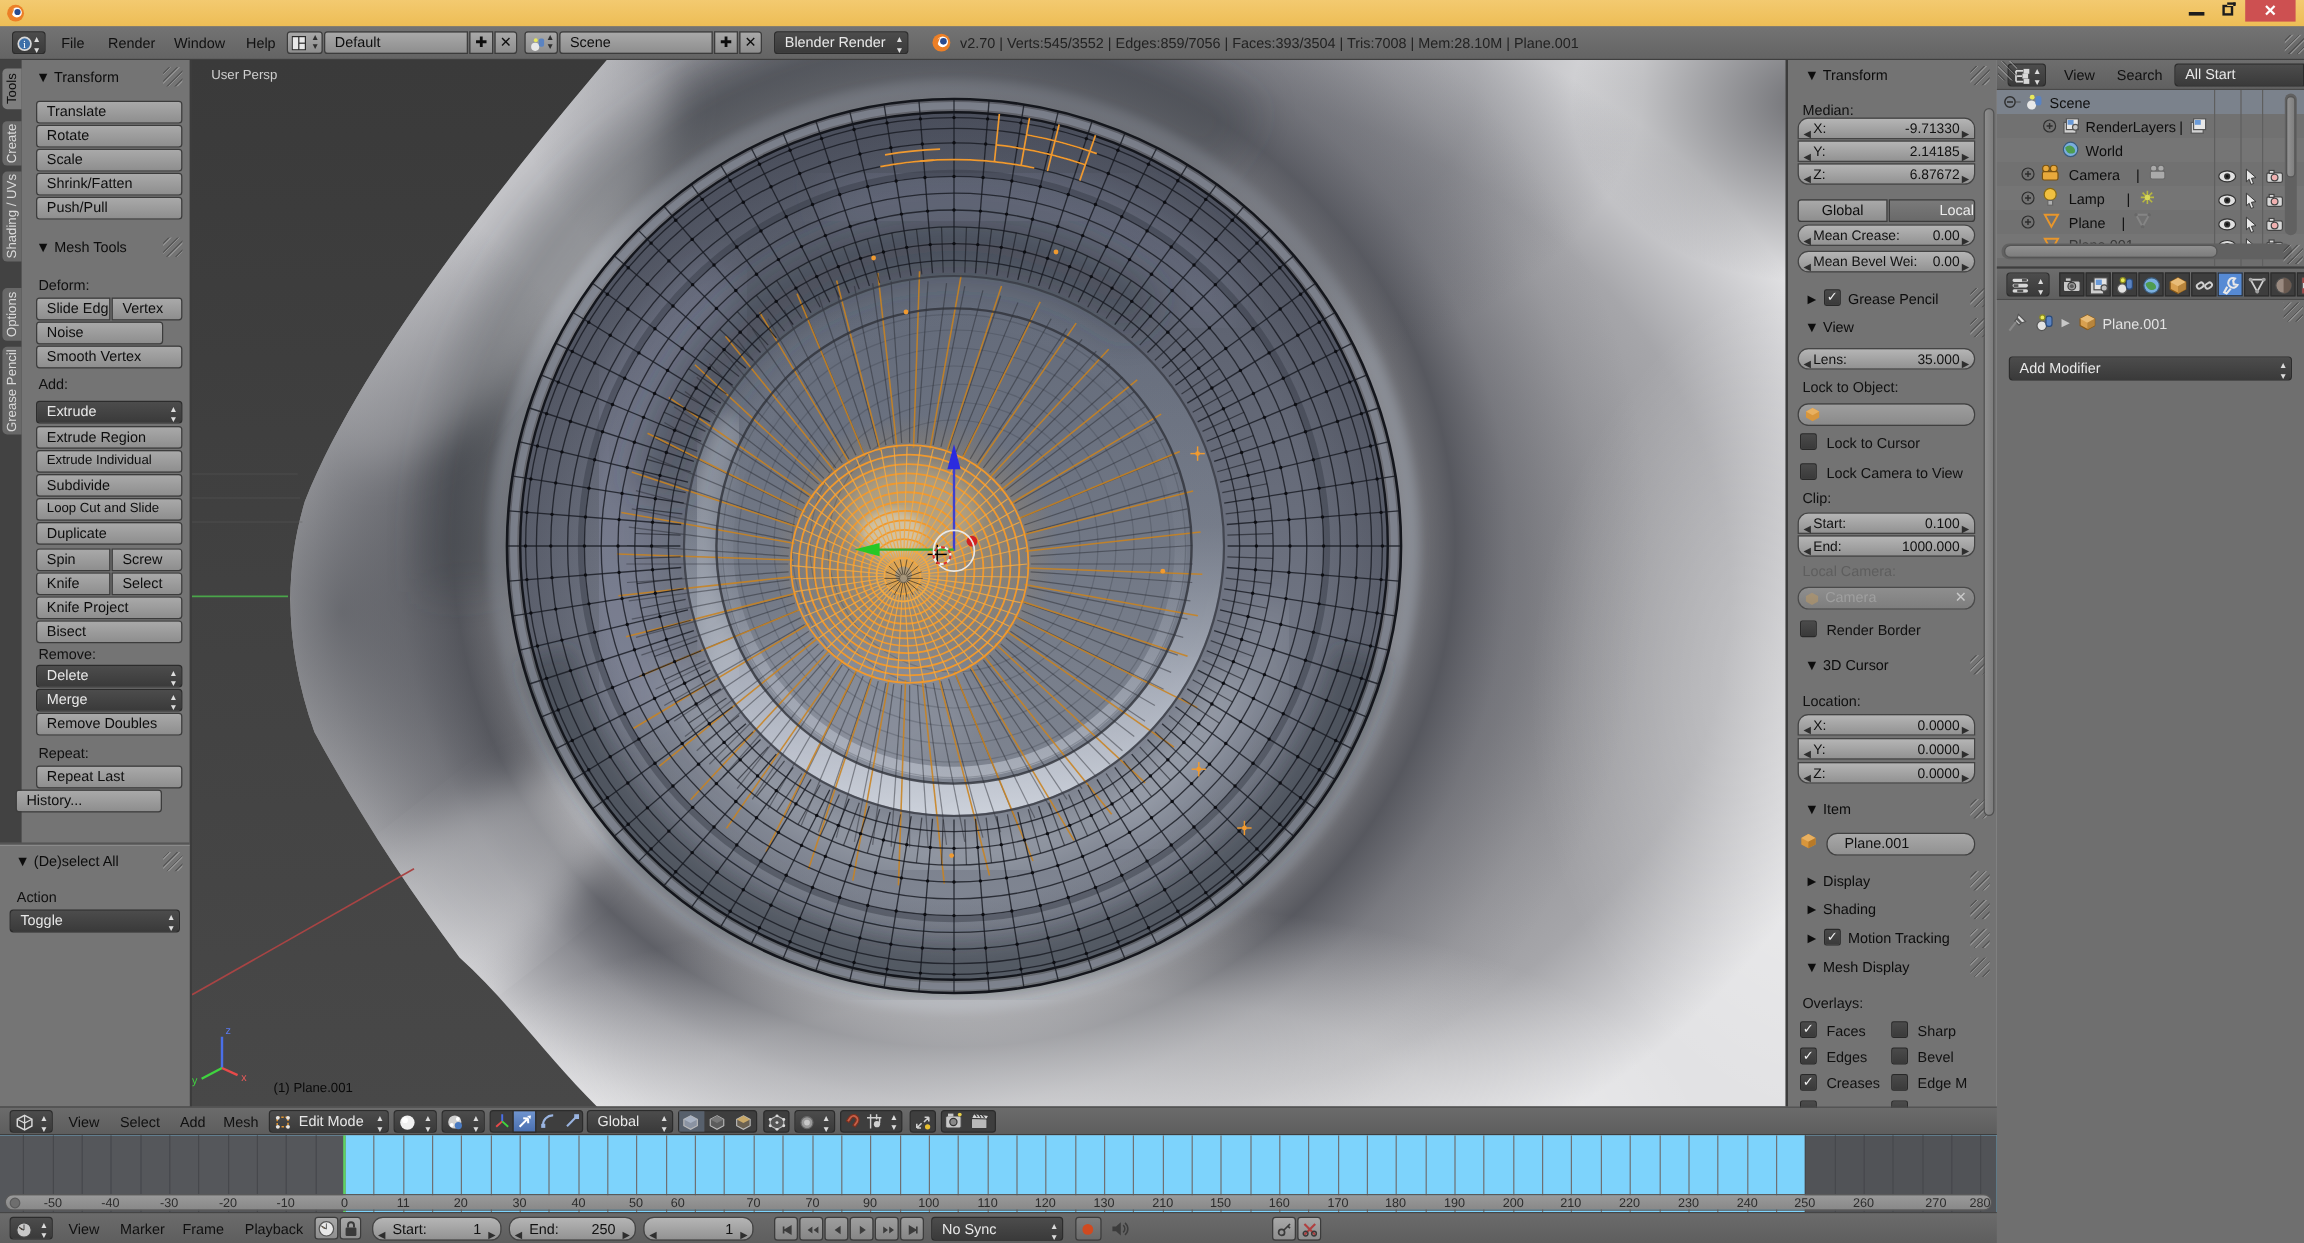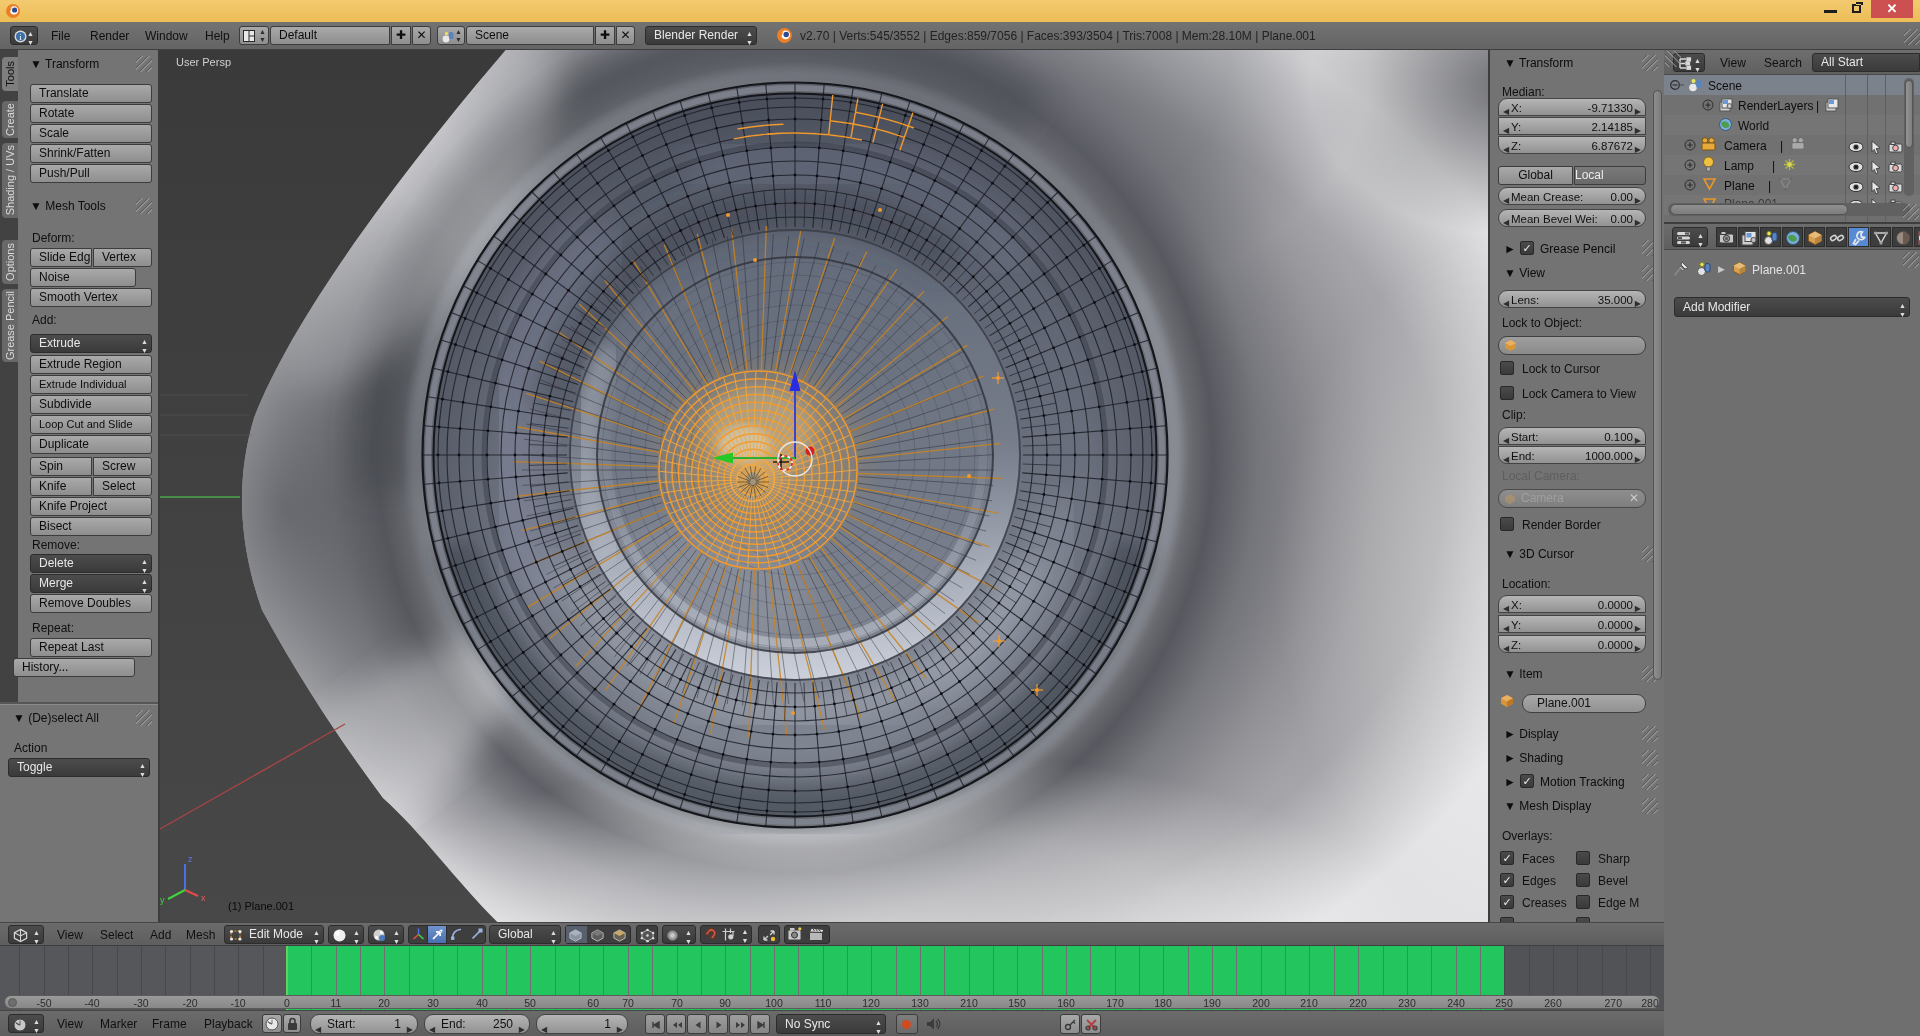--- a/index.html
+++ b/index.html
@@ -1150,21 +1150,21 @@
       <span class="val">2.14185</span>
       <span class="arr" style="right:4px;top:5px">▶</span>
     </div>
 <div class="pill" style="left:8px;top:86px;width:148px;border-radius:0 0 9px 9px;">
       <span class="arr" style="left:4px;top:5px">◀</span>
       <span class="lab">Z:</span>
       <span class="val">6.87672</span>
       <span class="arr" style="right:4px;top:5px">▶</span>
     </div>
 <div class="btn2" style="left:8px;top:116px;width:75px;border-radius:3px 0 0 3px">Global</div>
-<div class="a" style="left:84px;top:116px;width:72px;height:19px;background:linear-gradient(#7a7a7a,#696969);border:1px solid #3c3c3c;border-radius:0 3px 3px 0;color:#ececec;text-align:left;line-height:17px">Local</div>
+<div class="a" style="left:84px;top:116px;width:72px;height:19px;background:linear-gradient(#7a7a7a,#696969);border:1px solid #3c3c3c;border-radius:0 3px 3px 0;color:#ececec;text-align:right;line-height:17px">Local</div>
 <div class="pill" style="left:8px;top:137px;width:148px;">
       <span class="arr" style="left:4px;top:5px">◀</span>
       <span class="lab">Mean Crease:</span>
       <span class="val">0.00</span>
       <span class="arr" style="right:4px;top:5px">▶</span>
     </div>
 <div class="pill" style="left:8px;top:159px;width:148px;">
       <span class="arr" style="left:4px;top:5px">◀</span>
       <span class="lab">Mean Bevel Wei:</span>
       <span class="val">0.00</span>
@@ -1668,21 +1668,21 @@
       <circle cx="7.5" cy="8" r="3" fill="#888" stroke="#333"></circle>
       <rect x="3" y="1" width="4.5" height="2.5" fill="#c8c8c8"></rect>
       <circle cx="12.8" cy="1.8" r="1.6" fill="#e8d048"></circle>
     </svg>
 <svg class="a" style="left:808px;top:3px" width="17" height="16" viewBox="0 0 17 16">
       <rect x="1.5" y="6" width="13" height="8.5" rx="1" fill="#b8b8b8" stroke="#3a3a3a"></rect>
       <path d="M1.5 6 L3.5 2 L16 3.5 L14.5 6.5 Z" fill="#d8d8d8" stroke="#3a3a3a"></path>
       <path d="M4.5 2.2 L6.5 5 M7.5 2.6 L9.5 5.3 M10.5 3 L12.5 5.6" stroke="#3a3a3a" stroke-width="1"></path>
     </svg>
 </div>
-<div class="a" style="left:0;top:946px;width:1664px;height:64px;background:#22c55e;overflow:hidden">
+<div class="a" style="left:0;top:946px;width:1664px;height:64px;background:#7dd3fc;overflow:hidden">
 <div class="a" style="left:0;top:0;width:287px;height:64px;background:#55575b"></div>
 <div class="a" style="left:1504px;top:0;width:160px;height:64px;background:#515357"></div>
 <div class="a" style="left:19px;top:0;width:1px;height:64px;background:#46484c"></div>
     <div class="a" style="left:44px;top:0;width:1px;height:64px;background:#46484c"></div>
     <div class="a" style="left:68px;top:0;width:1px;height:64px;background:#46484c"></div>
     <div class="a" style="left:92px;top:0;width:1px;height:64px;background:#46484c"></div>
     <div class="a" style="left:117px;top:0;width:1px;height:64px;background:#46484c"></div>
     <div class="a" style="left:141px;top:0;width:1px;height:64px;background:#46484c"></div>
     <div class="a" style="left:165px;top:0;width:1px;height:64px;background:#46484c"></div>
     <div class="a" style="left:190px;top:0;width:1px;height:64px;background:#46484c"></div>
@@ -1753,21 +1753,21 @@
     <div class="a" style="left:72px;top:51px;width:40px;text-align:center;color:#2c2c2c;font-size:10.5px">-40</div>
     <div class="a" style="left:121px;top:51px;width:40px;text-align:center;color:#2c2c2c;font-size:10.5px">-30</div>
     <div class="a" style="left:170px;top:51px;width:40px;text-align:center;color:#2c2c2c;font-size:10.5px">-20</div>
     <div class="a" style="left:218px;top:51px;width:40px;text-align:center;color:#2c2c2c;font-size:10.5px">-10</div>
     <div class="a" style="left:267px;top:51px;width:40px;text-align:center;color:#2c2c2c;font-size:10.5px">0</div>
     <div class="a" style="left:316px;top:51px;width:40px;text-align:center;color:#2c2c2c;font-size:10.5px">11</div>
     <div class="a" style="left:364px;top:51px;width:40px;text-align:center;color:#2c2c2c;font-size:10.5px">20</div>
     <div class="a" style="left:413px;top:51px;width:40px;text-align:center;color:#2c2c2c;font-size:10.5px">30</div>
     <div class="a" style="left:462px;top:51px;width:40px;text-align:center;color:#2c2c2c;font-size:10.5px">40</div>
     <div class="a" style="left:510px;top:51px;width:40px;text-align:center;color:#2c2c2c;font-size:10.5px">50</div>
-    <div class="a" style="left:559px;top:51px;width:40px;text-align:right;color:#2c2c2c;font-size:10.5px">60</div>
+    <div class="a" style="left:559px;top:51px;width:40px;text-align:left;color:#2c2c2c;font-size:10.5px">60</div>
     <div class="a" style="left:608px;top:51px;width:40px;text-align:center;color:#2c2c2c;font-size:10.5px">70</div>
     <div class="a" style="left:657px;top:51px;width:40px;text-align:center;color:#2c2c2c;font-size:10.5px">70</div>
     <div class="a" style="left:705px;top:51px;width:40px;text-align:center;color:#2c2c2c;font-size:10.5px">90</div>
     <div class="a" style="left:754px;top:51px;width:40px;text-align:center;color:#2c2c2c;font-size:10.5px">100</div>
     <div class="a" style="left:803px;top:51px;width:40px;text-align:center;color:#2c2c2c;font-size:10.5px">110</div>
     <div class="a" style="left:851px;top:51px;width:40px;text-align:center;color:#2c2c2c;font-size:10.5px">120</div>
     <div class="a" style="left:900px;top:51px;width:40px;text-align:center;color:#2c2c2c;font-size:10.5px">130</div>
     <div class="a" style="left:949px;top:51px;width:40px;text-align:center;color:#2c2c2c;font-size:10.5px">210</div>
     <div class="a" style="left:997px;top:51px;width:40px;text-align:center;color:#2c2c2c;font-size:10.5px">150</div>
     <div class="a" style="left:1046px;top:51px;width:40px;text-align:center;color:#2c2c2c;font-size:10.5px">160</div>

